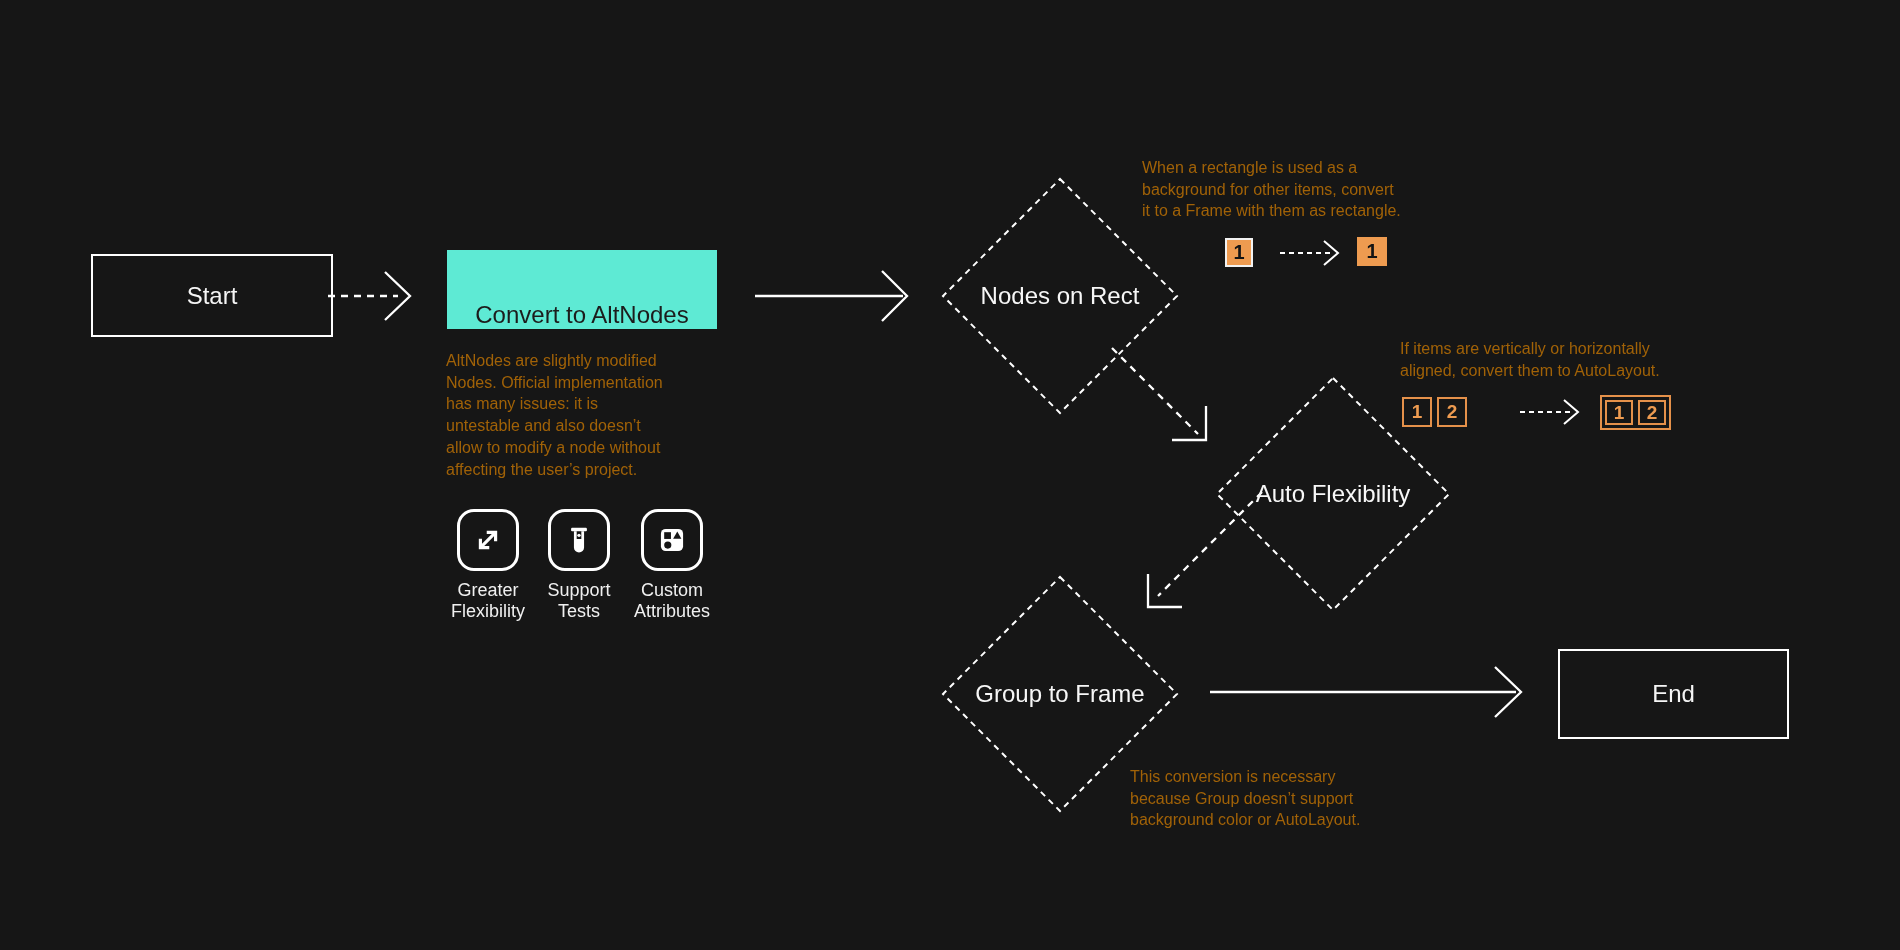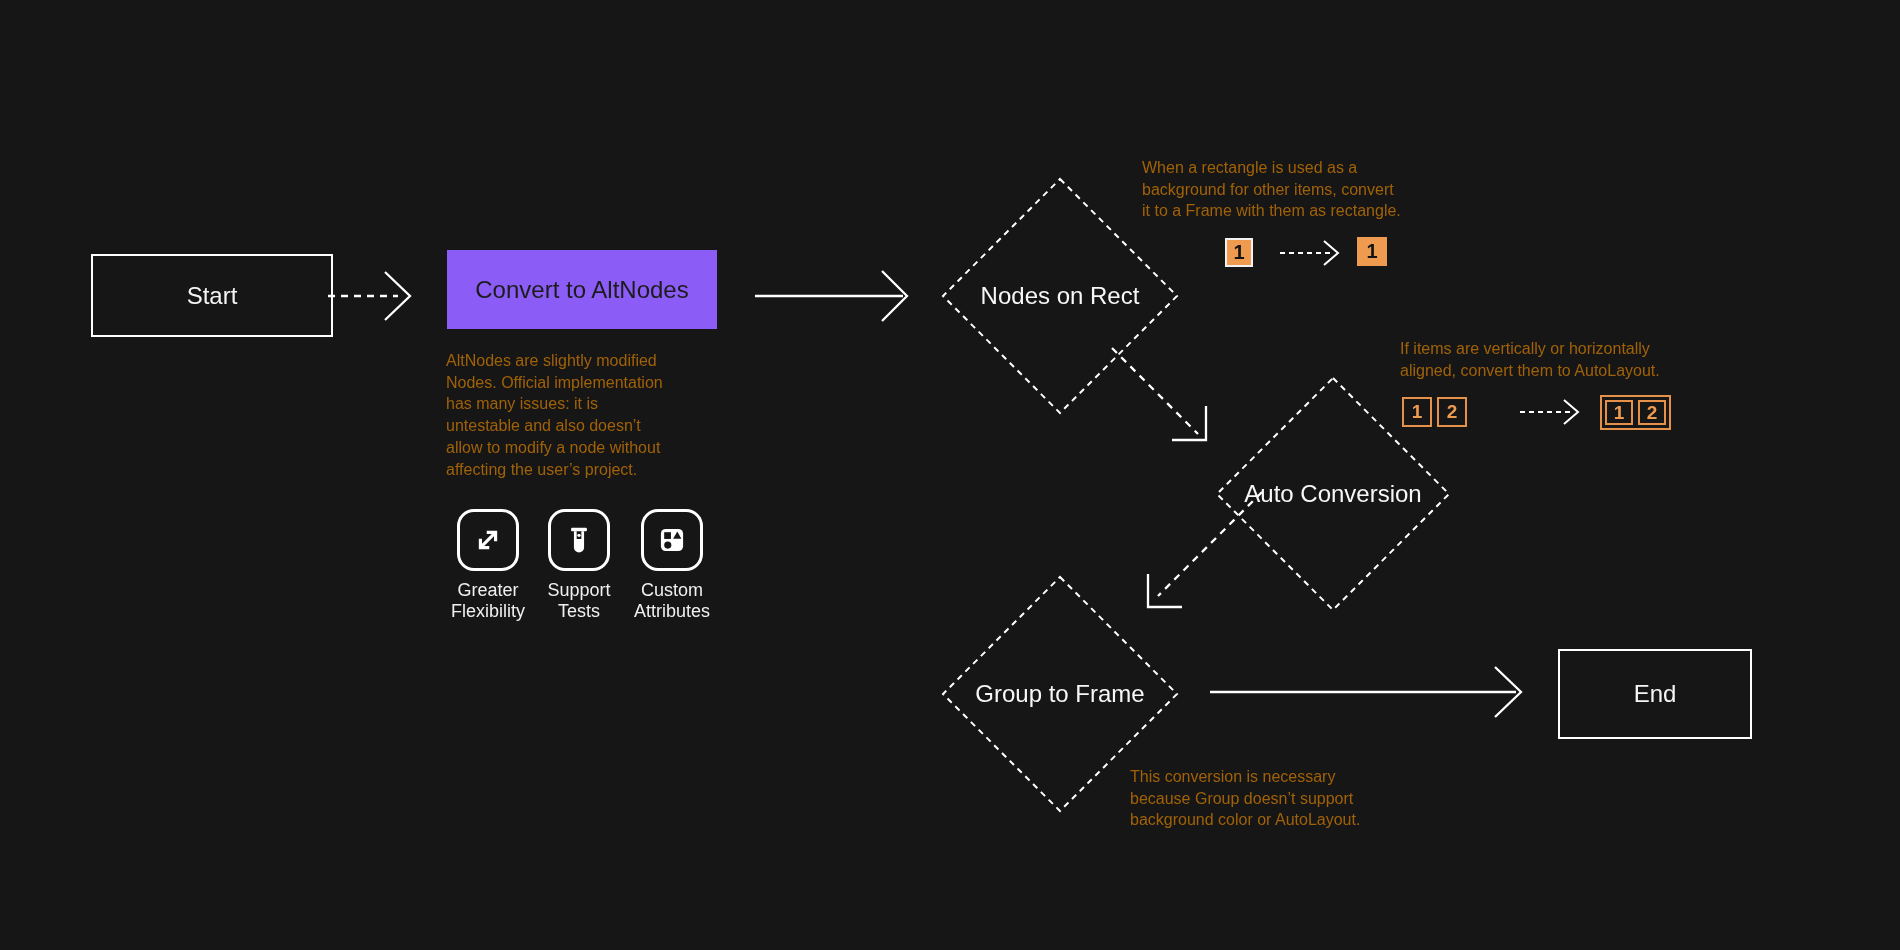--- a/index.html
+++ b/index.html
@@ -11,21 +11,21 @@
     position:absolute;left:46px;top:36px;font-size:46px;font-weight:700;
     letter-spacing:-0.5px;color:#ffffff;line-height:1.2;
   }
   
   .rect-node{
     position:absolute;border:2.5px solid #ffffff;box-sizing:border-box;
     display:flex;align-items:center;justify-content:center;
     font-size:24px;color:#f5f5f5;background:transparent;
   }
   .node-start{left:47px;top:254px;width:242px;height:83px;margin-left:44px;}
-  .node-end{left:1558px;top:649px;width:194px;height:90px;}
+  .node-end{left:1558px;top:649px;width:231px;height:90px;}
   
   .accent-node{
     position:absolute;left:447px;top:250px;width:270px;height:79px;
     display:flex;align-items:center;justify-content:center;
     font-size:24px;color:#1c1c1c;
   }
   
   .diamond-label{
     position:absolute;transform:translate(-50%,-50%);
     font-size:24px;color:#f7f7f7;white-space:nowrap;
@@ -118,26 +118,26 @@
     <g stroke="#ffffff" stroke-width="2" fill="none">
       <path d="M1520 412 H1570" stroke-dasharray="5 4"></path>
       <path d="M1564 400 L1578 412 L1564 424"></path>
     </g>
   </svg>
 
   <div class="rect-node node-start">
     <span>Start</span>
   </div>
 
-  <div class="accent-node" style="background:#8b5cf6;">
+  <div class="accent-node" style="background:#5eead4;align-items:flex-end;">
     <span>Convert to AltNodes</span>
   </div>
 
   <div class="diamond-label" style="left:1060px;top:296px;">Nodes on Rect</div>
-  <div class="diamond-label" style="left:1333px;top:494px;">Auto Conversion</div>
+  <div class="diamond-label" style="left:1333px;top:494px;">Auto Flexibility</div>
   <div class="diamond-label" style="left:1060px;top:694px;">Group to Frame</div>
 
   <div class="rect-node node-end">
     <span>End</span>
   </div>
 
   <div class="note" style="left:446px;top:350px;">
     <div>AltNodes are slightly modified</div>
     <div>Nodes. Official implementation</div>
     <div>has many issues: it is</div>

